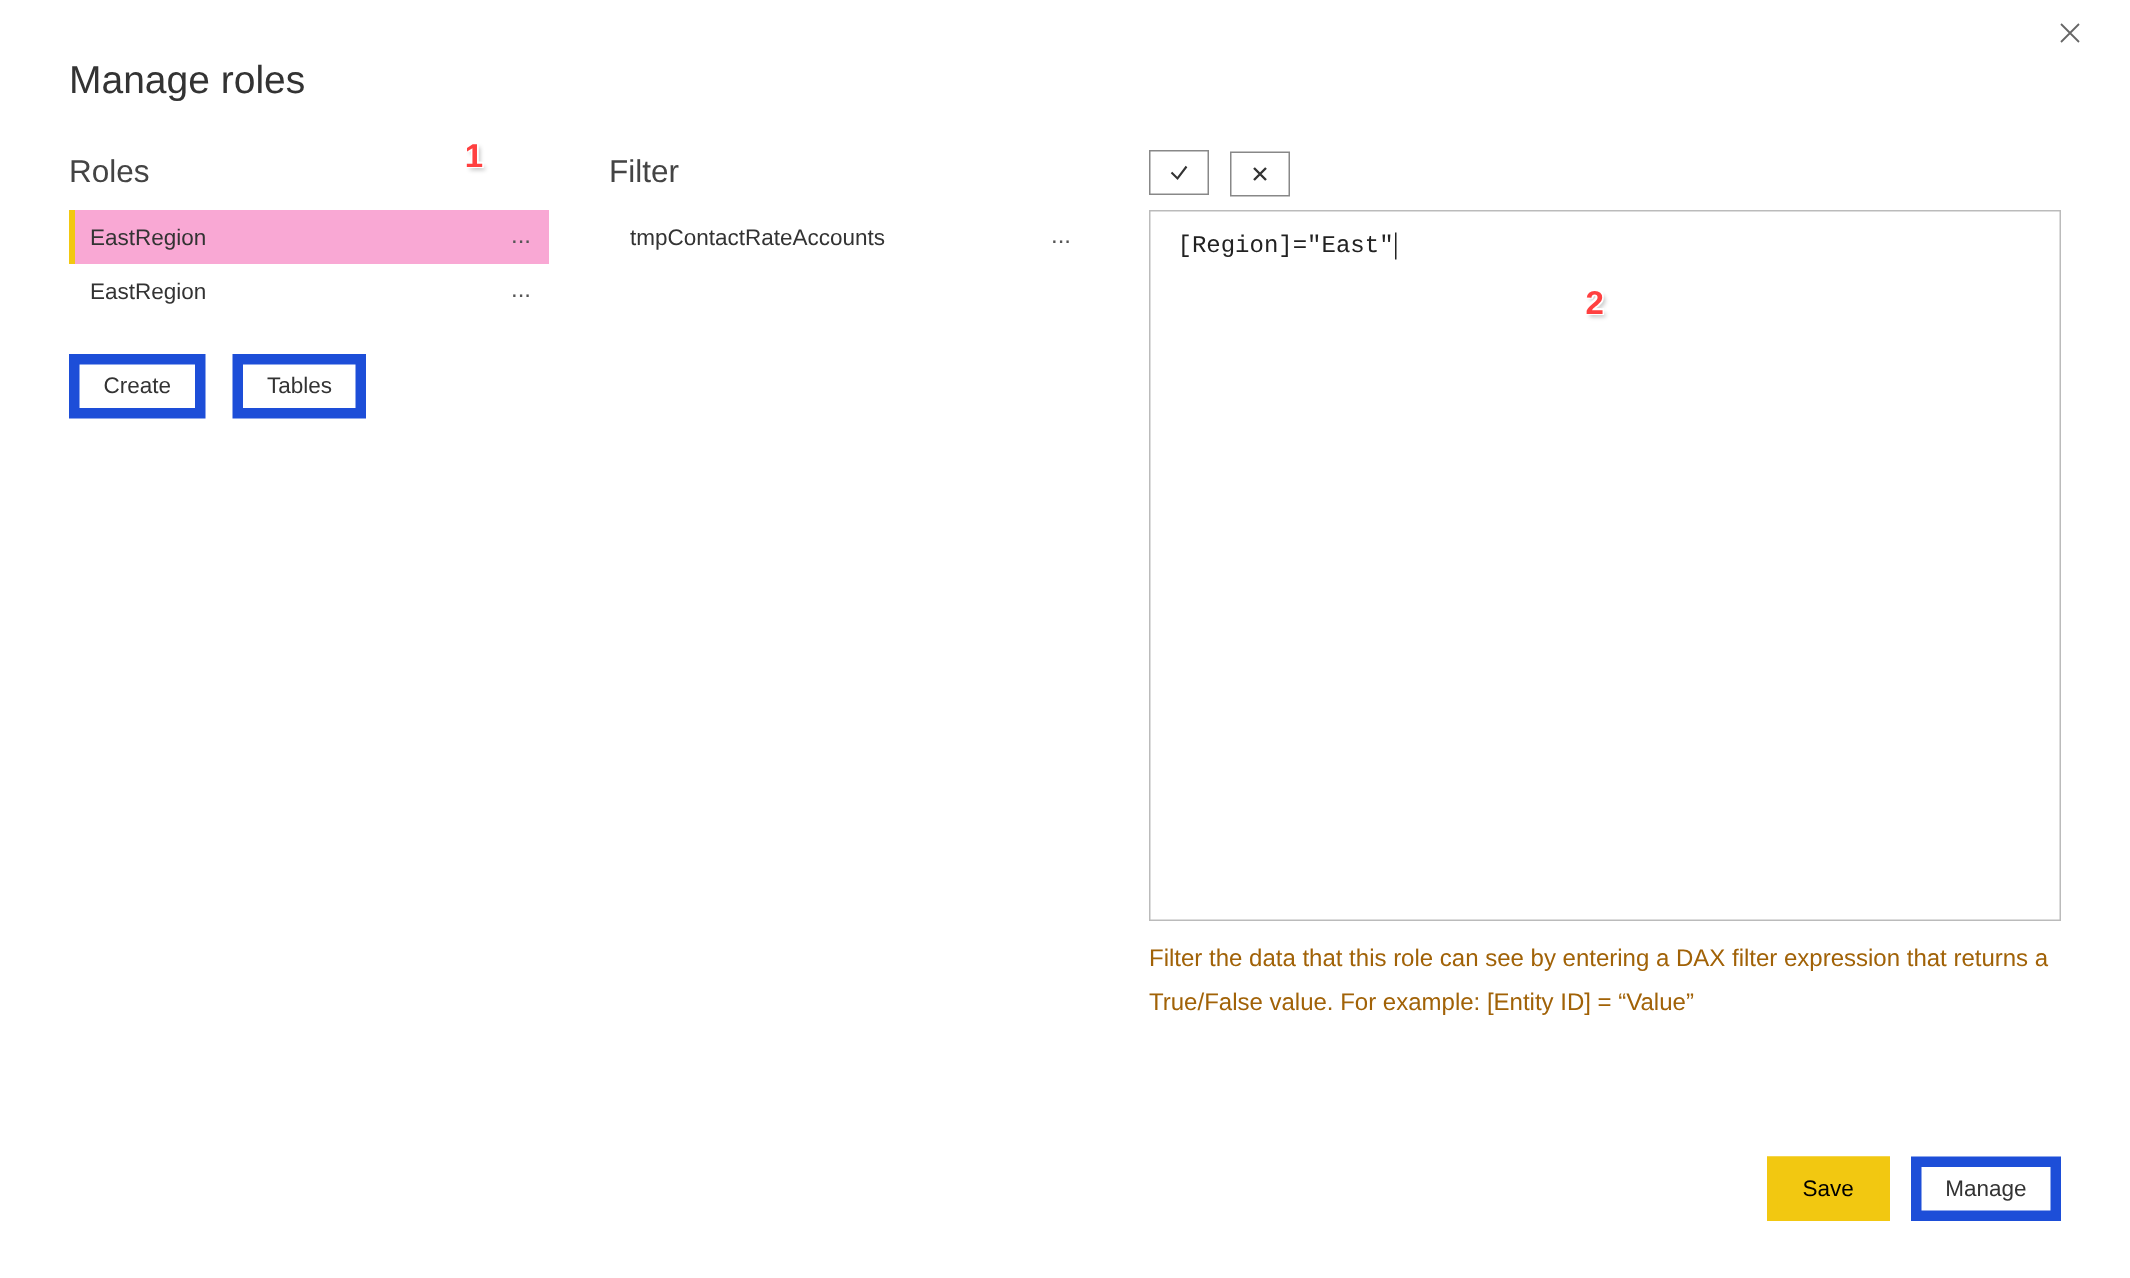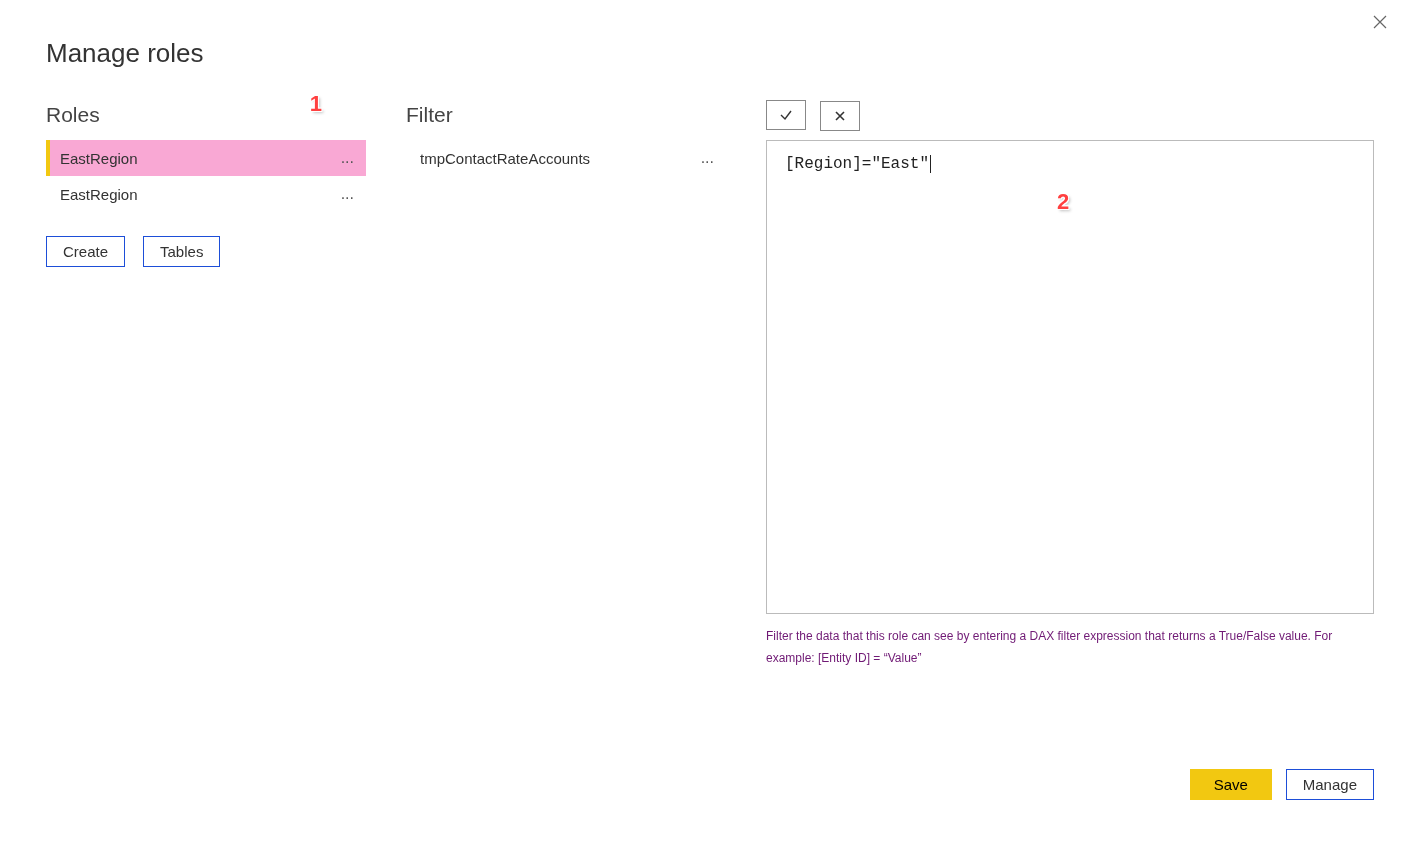--- a/index.html
+++ b/index.html
@@ -101,21 +101,21 @@
     justify-content:center;
   }
   .role-buttons {
     margin-top: 24px;
     display:flex;
     gap: 18px;
   }
   .btn {
     padding: 6px 16px;
     font-size: 15px;
-    border: 1px solid #1d4ed8;
+    border: 7px solid #1d4ed8;
     background: #fff;
     color: #333;
     cursor: pointer;
   }
   .btn-primary {
     background: #f2c811;
     border-color: #f2c811;
     color: #000;
   }
 
@@ -133,28 +133,28 @@
   .caret {
     display:inline-block;
     width:1px;
     height:18px;
     background:#222;
     vertical-align: text-bottom;
     margin-left:1px;
   }
   .hint-text {
     margin-top: 12px;
-    font-size: 12px;
-    color: #701a75;
+    font-size: 16px;
+    color: #a16207;
     line-height: 1.8;
   }
 
   .footer {
     position: absolute;
-    bottom: 52px;
+    bottom: 38px;
     right: 46px;
     display:flex;
     gap: 14px;
   }
   .footer .btn { min-width: 82px; text-align:center; }
 
   .callout {
     position:absolute;
     font-family: Arial, sans-serif;
     font-size: 22px;

